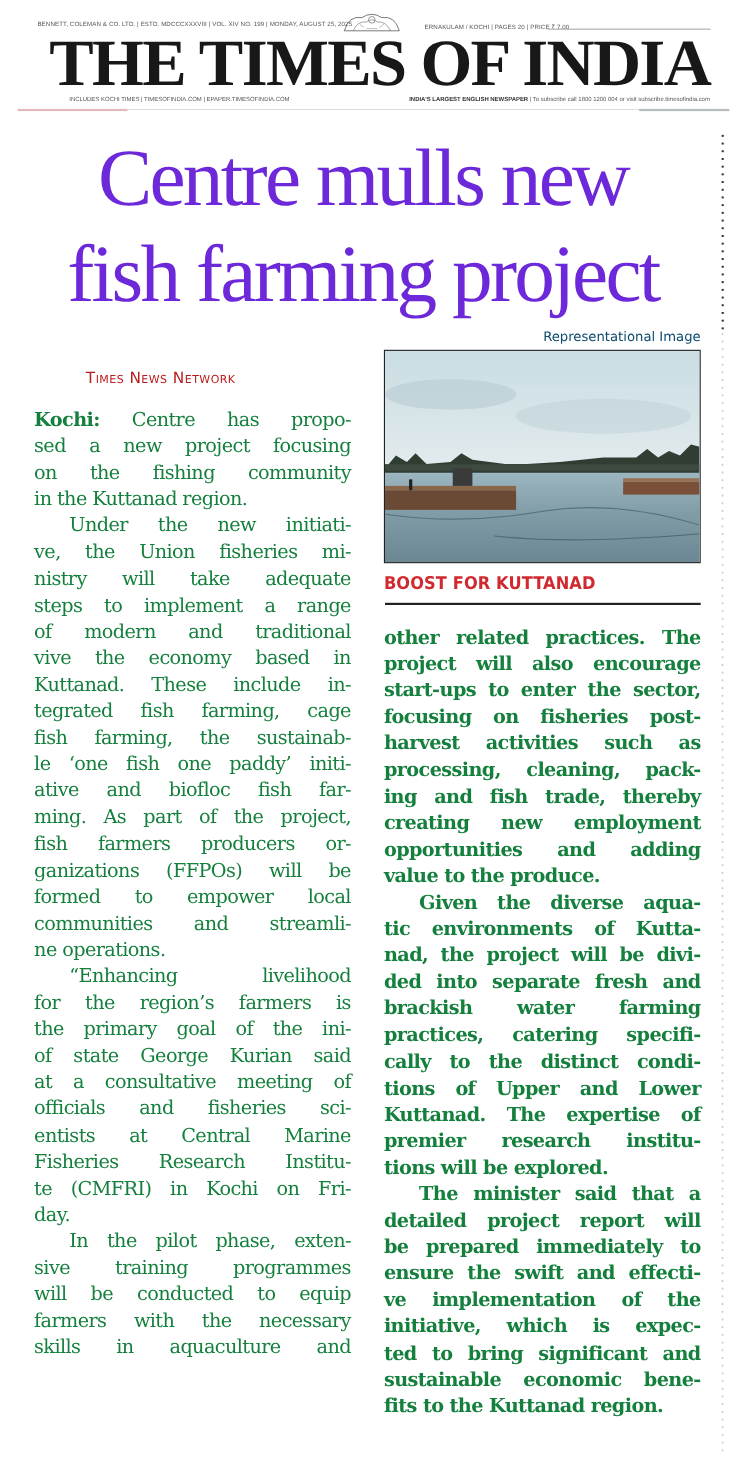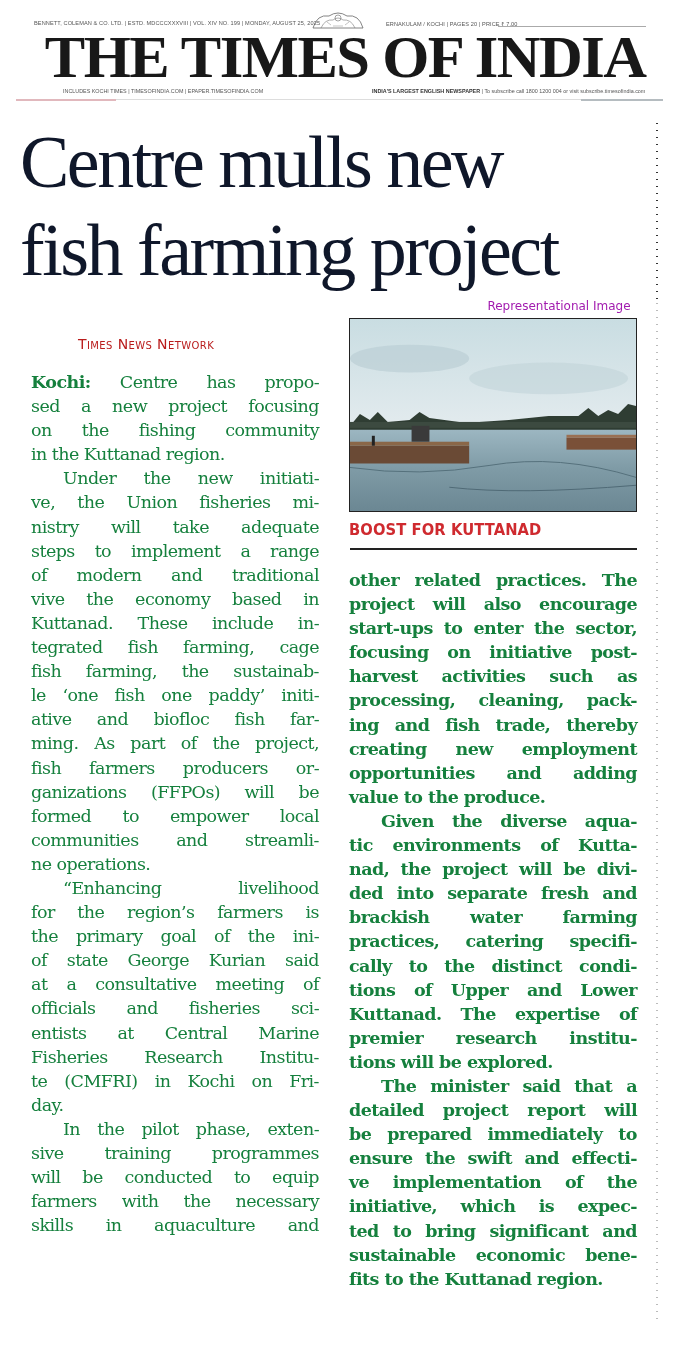--- a/index.html
+++ b/index.html
@@ -32,44 +32,44 @@
   .subline.right { left: 372px; }
   .subline.right b { color: #333; }
   .mast-rules { position: absolute; top: 99px; left: 16px; width: 650px; height: 4px; }
   .mast-rules .r1 { position: absolute; left: 0; width: 100px; height: 2px; background: #e1b8bd; }
   .mast-rules .r2 { position: absolute; left: 100px; width: 330px; height: 1px; background: #ddd; top: 0; }
   .mast-rules .r3 { position: absolute; left: 430px; width: 135px; height: 1px; background: #ddd; top: 0; }
   .mast-rules .r4 { position: absolute; left: 565px; width: 82px; height: 2px; background: #b5bcc0; }
 
   
   .headline {
-    position: absolute; top: 118px; left: 20px; width: 620px; 
+    position: absolute; top: 118px; left: 20px; width: 620px; text-align: center;
     font-family: "Liberation Serif", serif; font-size: 74px; line-height: 88px;
-    color: #0f172a; letter-spacing: -2.5px; font-weight: normal;
+    color: #6d28d9; letter-spacing: -2.5px; font-weight: normal;
   }
 
   
   .dots { position: absolute; left: 656px; top: 120px; width: 2px; height: 1200px; }
   .dots .dark { position: absolute; top: 0; left: 0; width: 2px; height: 180px;
     background-image: radial-gradient(circle, #333 0.9px, transparent 1.1px);
     background-size: 2px 7px; }
   .dots .light { position: absolute; top: 180px; left: 0; width: 2px; height: 1020px;
     background-image: radial-gradient(circle, #bbb 0.6px, transparent 0.9px);
     background-size: 2px 7px; }
 
   
   .byline {
     position: absolute; top: 336px; left: 78px; font-family: "DejaVu Sans", sans-serif;
     font-size: 14px; color: #b91c1c; font-variant: small-caps; letter-spacing: 0.4px;
   }
 
   
   .photo-credit {
-    position: absolute; top: 299px; left: 481px; width: 156px; text-align: center;
-    font-family: "DejaVu Sans", sans-serif; font-size: 12px; color: #a21caf;
+    position: absolute; top: 299px; left: 481px; width: 156px; text-align: right;
+    font-family: "DejaVu Sans", sans-serif; font-size: 12px; color: #0c4a6e;
   }
   .photo {
     position: absolute; top: 318px; left: 349px; width: 288px; height: 194px;
     border: 1.5px solid #222; overflow: hidden; background: #dfe7ea;
   }
   .photo svg { display: block; width: 100%; height: 100%; }
   .photo-caption {
     position: absolute; top: 520px; left: 349px; font-family: "DejaVu Sans", sans-serif;
     font-weight: bold; font-size: 16px; color: #cf2a2f; letter-spacing: 0.1px;
     transform: scaleX(0.92); transform-origin: left center;
@@ -197,21 +197,21 @@
   <span class="line">sive training programmes</span>
   <span class="line">will be conducted to equip</span>
   <span class="line">farmers with the necessary</span>
   <span class="line">skills in aquaculture and</span>
 </div>
 
 <div class="col col2">
   <span class="line">other related practices. The</span>
   <span class="line">project will also encourage</span>
   <span class="line">start-ups to enter the sector,</span>
-  <span class="line">focusing on initiative post-</span>
+  <span class="line">focusing on fisheries post-</span>
   <span class="line">harvest activities such as</span>
   <span class="line">processing, cleaning, pack-</span>
   <span class="line">ing and fish trade, thereby</span>
   <span class="line">creating new employment</span>
   <span class="line">opportunities and adding</span>
   <span class="line last">value to the produce.</span>
   <span class="line ind">Given the diverse aqua-</span>
   <span class="line">tic environments of Kutta-</span>
   <span class="line">nad, the project will be divi-</span>
   <span class="line">ded into separate fresh and</span>

